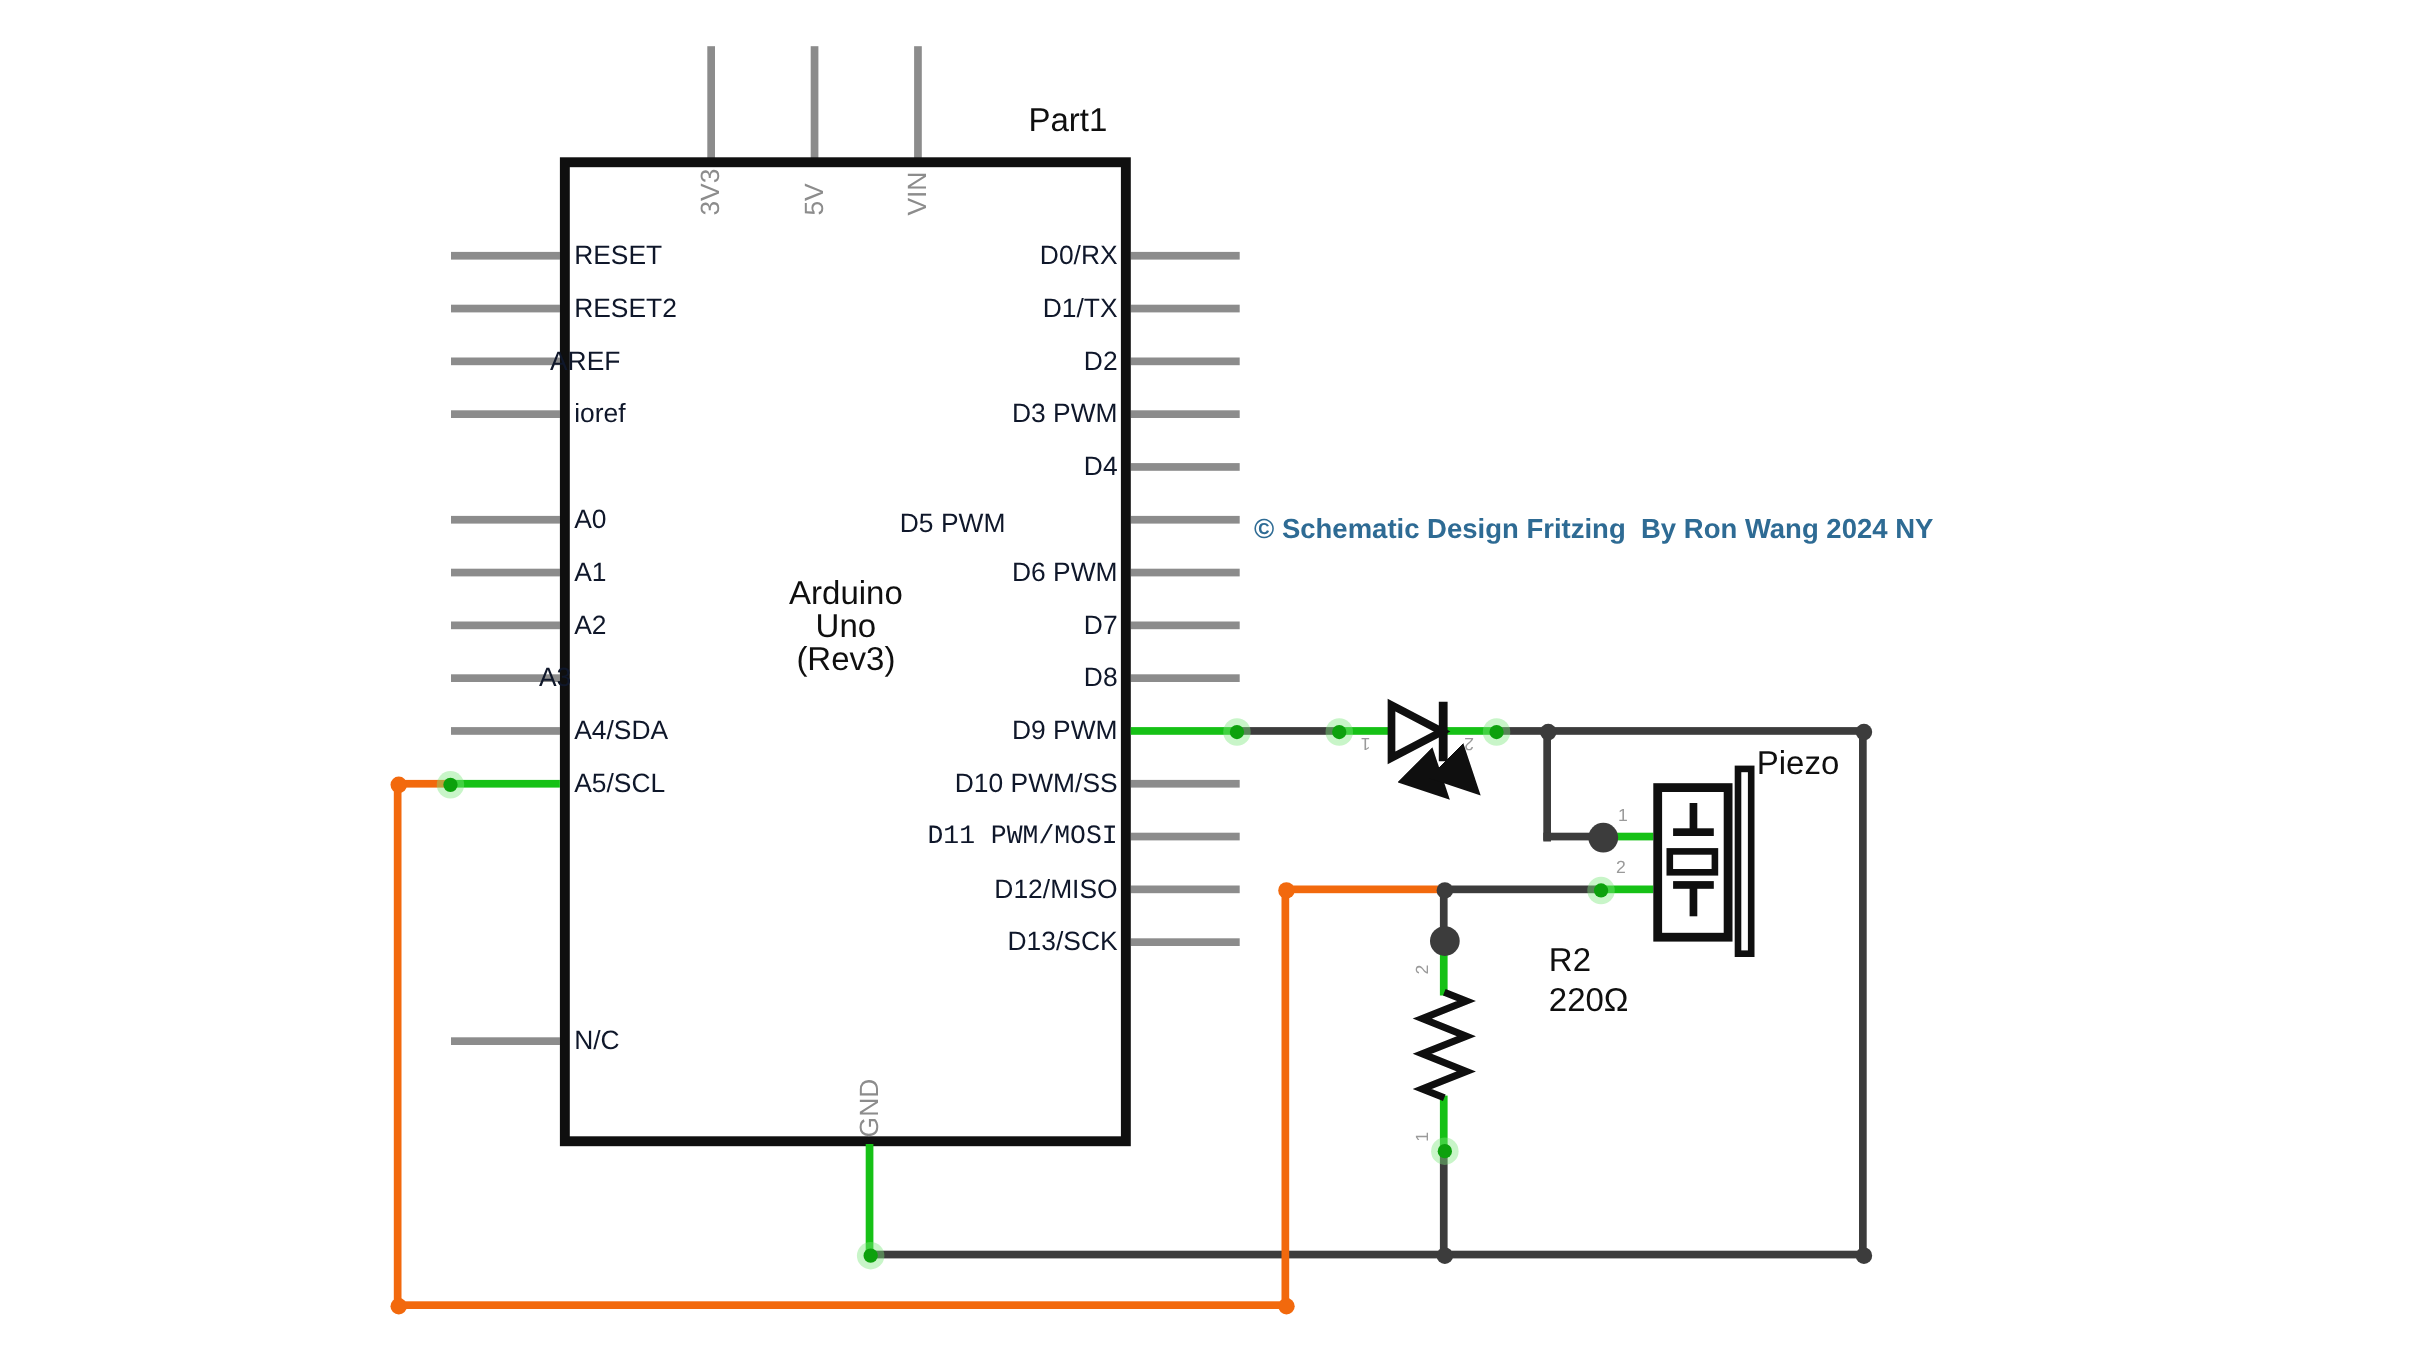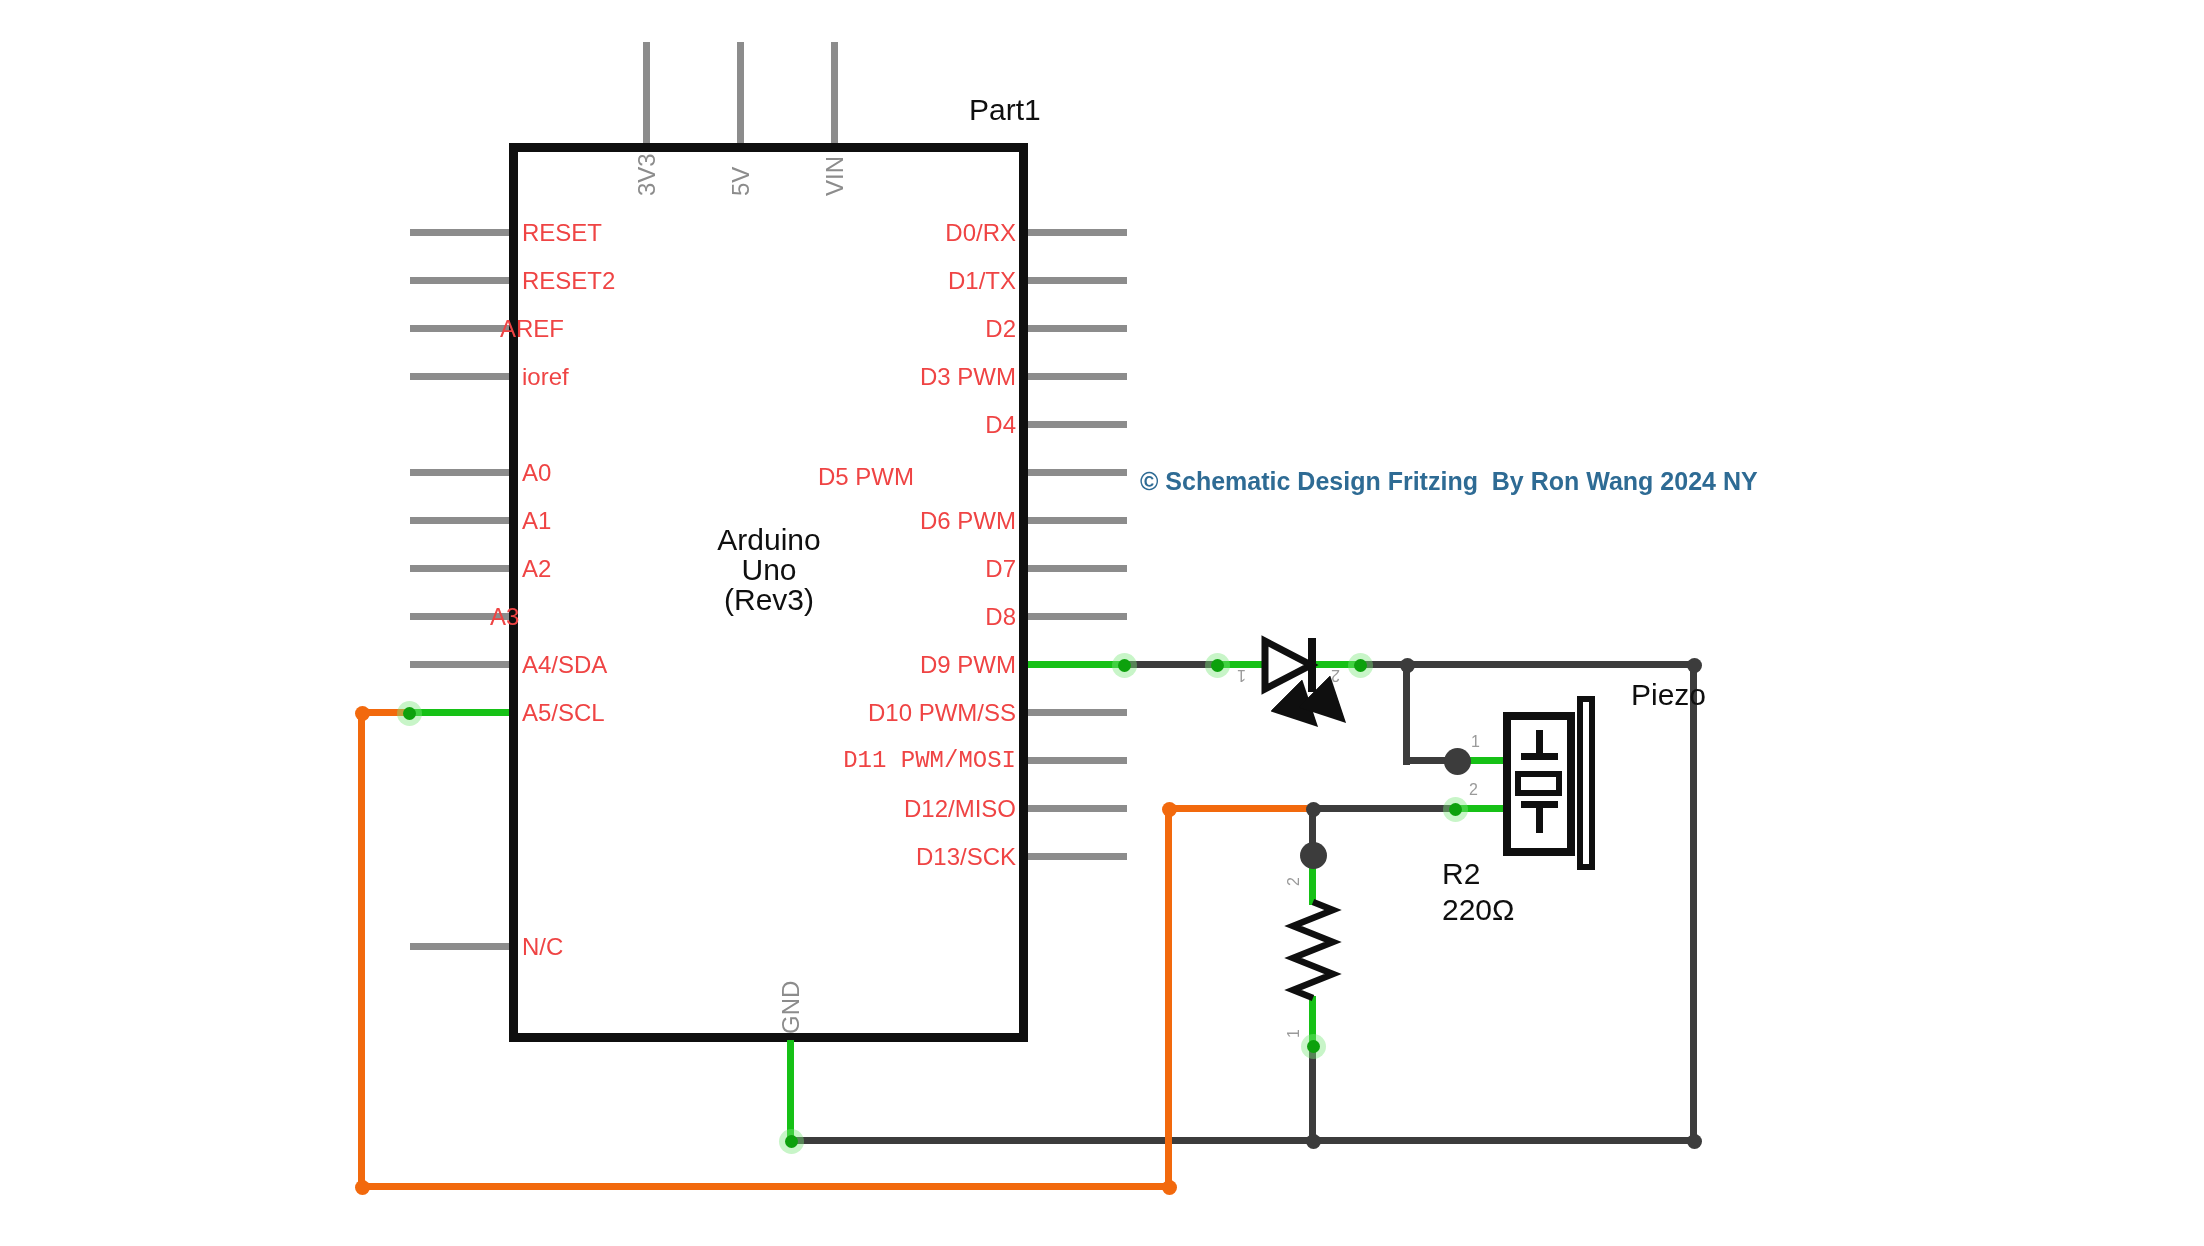--- a/index.html
+++ b/index.html
@@ -10,28 +10,28 @@
   .wo{background:#f2690d;z-index:3;}
   .wd{background:#3c3c3c;z-index:2;}
   .stub{position:absolute;background:#8c8c8c;z-index:1;}
   .dot{position:absolute;border-radius:50%;z-index:5;}
   .dot.o{width:15px;height:15px;background:#f2690d;}
   .dot.d{width:15px;height:15px;background:#3c3c3c;}
   .dot.D{width:27px;height:27px;background:#3c3c3c;}
   .dot.g{width:13px;height:13px;background:#0da10d;box-shadow:0 0 0 6px rgba(125,231,125,0.42);}
   .icbox{position:absolute;left:509px;top:143px;width:519px;height:899px;
          border:9px solid #0f0f0f;box-sizing:border-box;z-index:2;}
-  .pinlabel{position:absolute;font-size:24px;line-height:34px;color:#ef4444;white-space:nowrap;z-index:6;}
+  .pinlabel{position:absolute;font-size:24px;line-height:34px;color:#0f172a;white-space:nowrap;z-index:6;}
   .pinlabel.r{width:300px;text-align:right;}
   .vlabel{position:absolute;transform-origin:0 0;transform:rotate(-90deg);
           font-size:24px;line-height:24px;color:#8c8c8c;white-space:nowrap;z-index:6;}
   .pinnum{position:absolute;font-size:16px;line-height:18px;color:#9a9a9a;white-space:nowrap;z-index:6;}
   .pinnum.flip{transform:rotate(180deg);}
   .pinnum.vert{transform-origin:0 0;transform:rotate(-90deg);}
-  .complabel{position:absolute;font-size:30px;line-height:36px;color:#0f0f0f;white-space:nowrap;z-index:7;margin-left:34px;}
+  .complabel{position:absolute;font-size:30px;line-height:36px;color:#0f0f0f;white-space:nowrap;z-index:7;}
   .icname{position:absolute;left:659px;top:525px;width:220px;text-align:center;
           font-size:30px;line-height:30px;color:#0f0f0f;z-index:7;}
   .copyright{position:absolute;left:1140px;top:467px;font-size:25px;font-weight:bold;
              color:#2e6b94;white-space:pre;z-index:7;}
   .psym{position:absolute;background:#0f0f0f;z-index:7;}
   svg{position:absolute;z-index:6;}
 </style>
 </head>
 <body>
 

